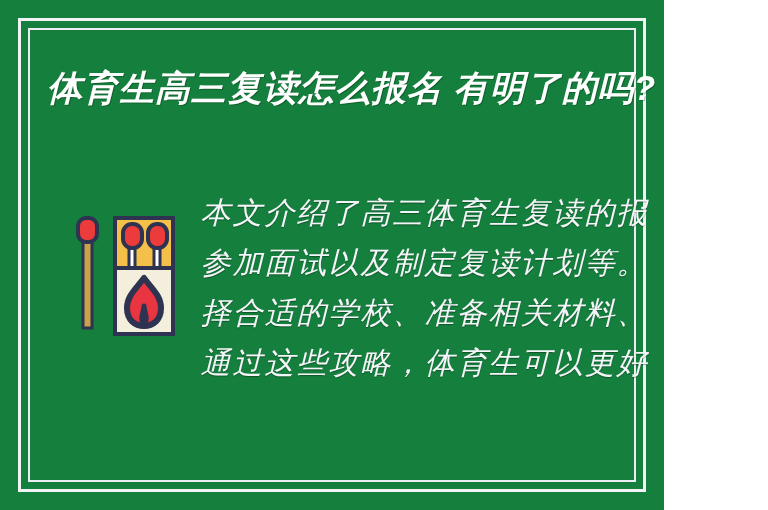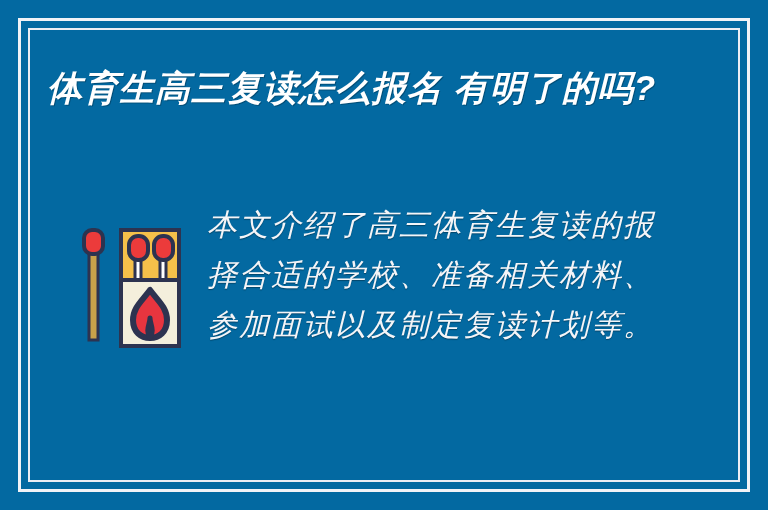--- a/index.html
+++ b/index.html
@@ -7,23 +7,23 @@
     padding: 0;
   }
   body {
     width: 768px;
     height: 510px;
     overflow: hidden;
     font-family: "Liberation Sans", sans-serif;
   }
   .poster {
     position: relative;
-    width: 768px;
+    width: 664px;
     height: 510px;
-    background: #0369a1;
+    background: #15803d;
     overflow: hidden;
   }
   
   .frame-outer {
     position: absolute;
     left: 18px;
     top: 18px;
     right: 18px;
     bottom: 18px;
     border: 3px solid #f2f3f7;
@@ -52,24 +52,25 @@
     font-style: italic;
     line-height: 51px;
     letter-spacing: 1px;
     white-space: pre-wrap;
     text-shadow: 1px 1px 0 rgba(0,0,0,0.25);
   }
   
   .content {
     position: absolute;
     left: 47px;
-    top: 200px;
+    top: 188px;
     right: 40px;
     display: flex;
     align-items: flex-start;
+    justify-content: center;
   }
   .illus-wrap {
     width: 160px;
     flex: 0 0 160px;
     display: flex;
     justify-content: center;
     padding-top: 22px;
   }
   .body-text {
     color: #f4f5f8;
@@ -118,18 +119,19 @@
         <g>
           <rect x="50" y="58" width="58" height="66" fill="#f4efdc" stroke="#2d3350" stroke-width="4"></rect>
           <path d="M79 68 C 70 80, 62 86, 62 98 C 62 110, 70 116, 79 116 C 88 116, 96 110, 96 98 C 96 86, 88 80, 79 68 Z" fill="#e8353f" stroke="#2d3350" stroke-width="6" stroke-linejoin="round"></path>
           <path d="M79 116 C 74 108, 79 102, 79 96 C 79 102, 84 108, 79 116 Z" fill="#2d3350" stroke="#2d3350" stroke-width="5" stroke-linejoin="round"></path>
         </g>
       </svg>
     </div>
 
     <div class="body-text">
       <div>本文介绍了高三体育生复读的报</div>
+      <div>参加面试以及制定复读计划等。</div>
       <div>择合适的学校、准备相关材料、</div>
-      <div>参加面试以及制定复读计划等。</div>
+      <div>通过这些攻略，体育生可以更好</div>
     </div>
 
   </div>
 </div>
 
 </body></html>

